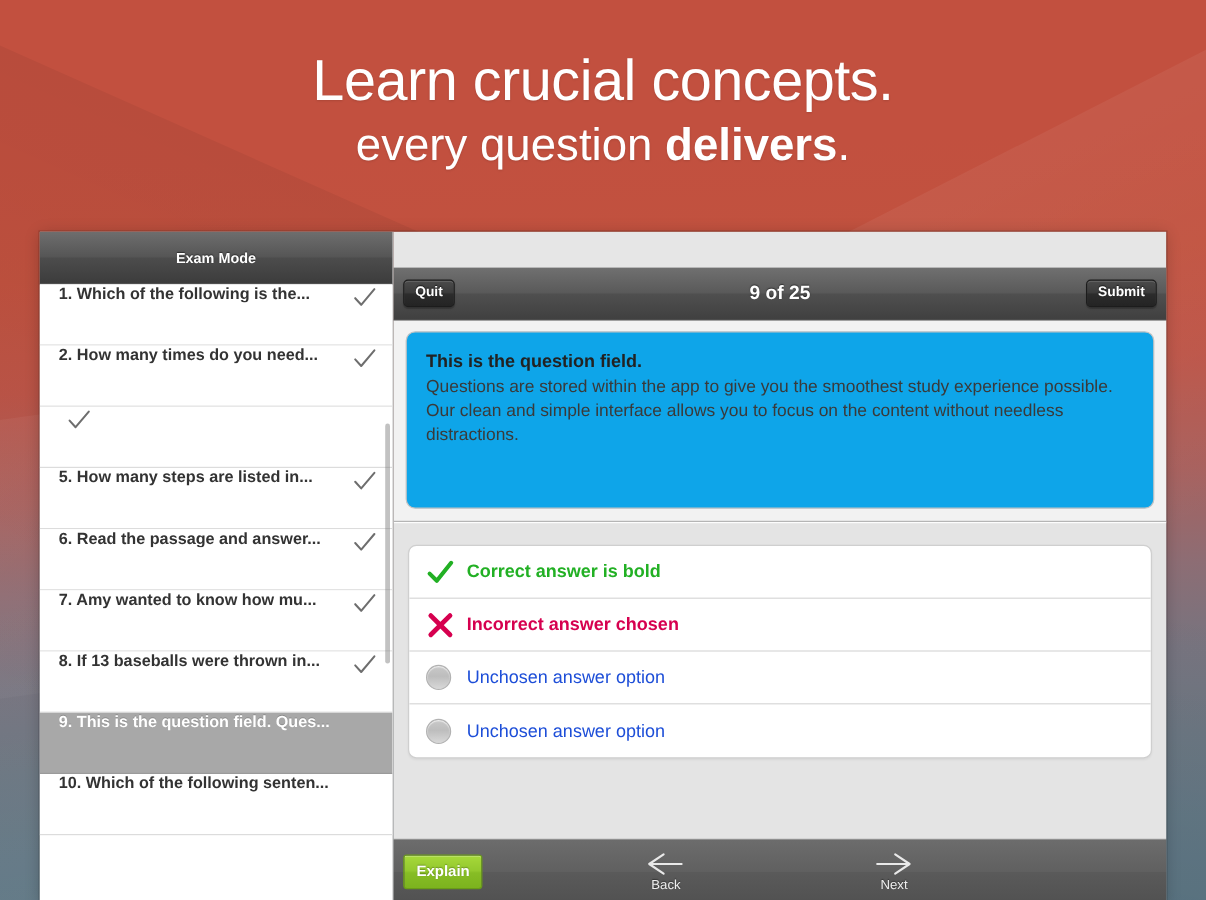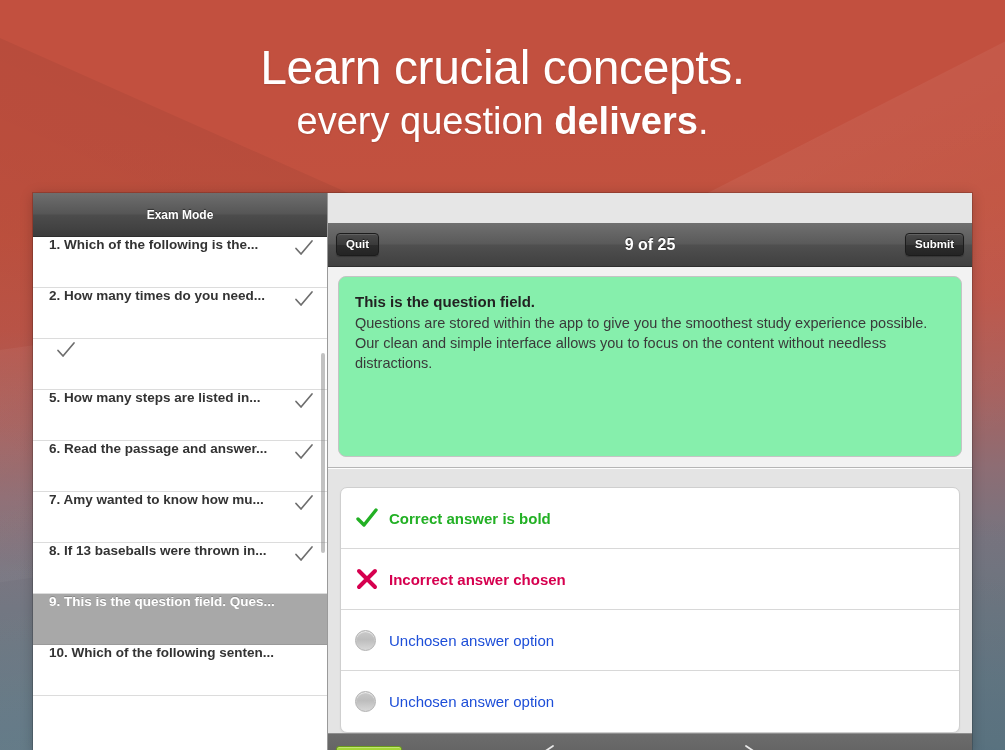--- a/index.html
+++ b/index.html
@@ -149,45 +149,45 @@
   }
   .topbar .right { margin-left:auto; z-index:2; }
   .topbar .left { z-index:2; }
 
   .qpanel-wrap {
     background:#f2f2f2;
     padding:9px 10px 10px 10px;
     border-bottom:1px solid #b5b5b5;
   }
   .qpanel {
-    background:#86efac;
+    background:#0ea5e9;
     border:1px solid #c4c4c4;
     border-radius:8px;
-    height:181px;
+    height:148px;
     padding:14px 16px;
     overflow:hidden;
   }
   .qpanel .qtitle { font-size:15px; font-weight:700; color:#222; line-height:21px; }
   .qpanel .qbody { font-size:14.5px; color:#3a3a3a; line-height:20px; margin-top:1px; }
 
   .answers-wrap {
     flex:1;
     background:#e4e4e4;
     padding:18px 12px 0 12px;
     border-top:1px solid #fdfdfd;
   }
   .answers {
     background:#fff;
     border:1px solid #cfcfcf;
     border-radius:7px;
     overflow:hidden;
     box-shadow:0 1px 2px rgba(0,0,0,.06);
   }
   .arow {
-    height:61px; display:flex; align-items:center;
+    height:44px; display:flex; align-items:center;
     padding:0 14px; border-bottom:1px solid #d8d8d8;
   }
   .arow:last-child { border-bottom:none; }
   .arow .mark { width:34px; flex:0 0 34px; display:flex; align-items:center; }
   .arow .alabel { font-size:15px; }
   .arow.correct .alabel { color:#22b024; font-weight:700; }
   .arow.incorrect .alabel { color:#d6004f; font-weight:700; }
   .arow.unchosen .alabel { color:#1d4ed8; font-weight:400; }
   .circle {
     width:21px; height:21px; border-radius:50%;

